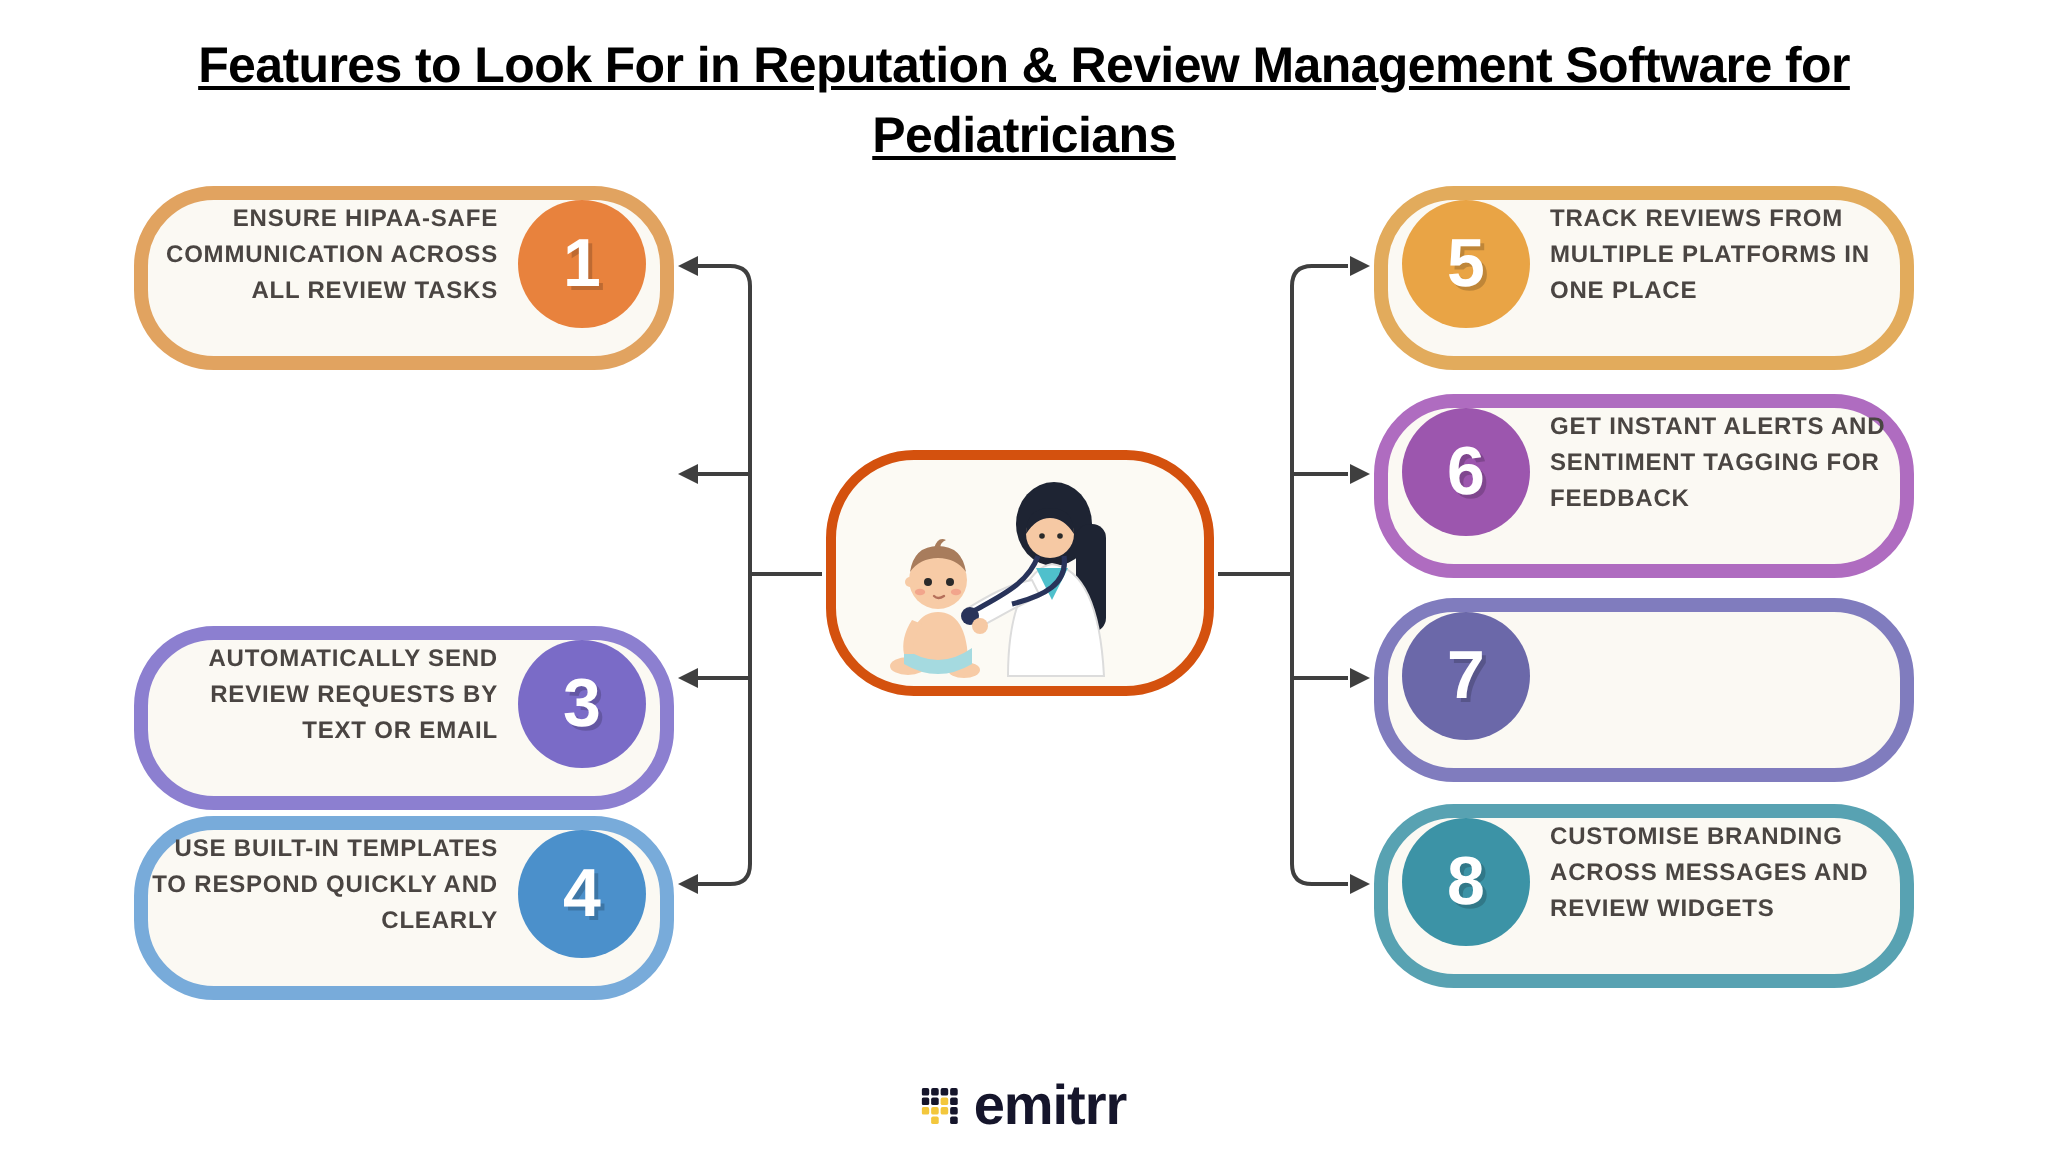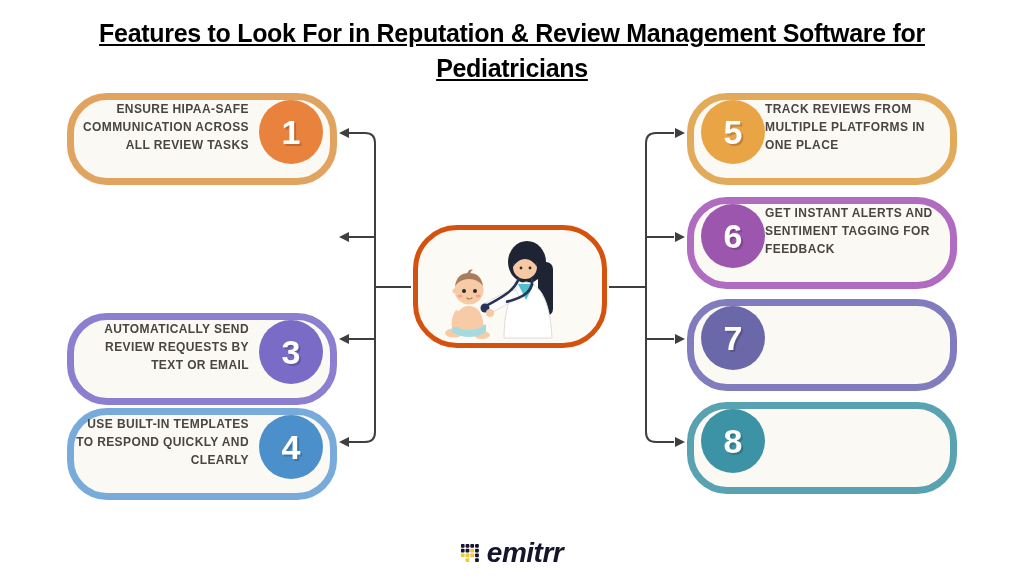--- a/index.html
+++ b/index.html
@@ -44,21 +44,21 @@
   .pill-text {
     font-size: 12px;
     font-weight: 700;
     letter-spacing: 0.4px;
     line-height: 1.5;
     color: #4A4542;
     width: 182px;
     text-transform: uppercase;
   }
   .pill.left  .pill-text { text-align: right; margin-right: 10px; }
-  .pill.right .pill-text { text-align: left;  order: 2; }
+  .pill.right .pill-text { text-align: left;  margin-left: 10px; order: 2; }
 
   .num-circle {
     width: 64px; height: 64px;
     border-radius: 50%;
     flex: 0 0 64px;
     display: flex;
     align-items: center;
     justify-content: center;
     color: #ffffff;
     font-size: 34px;
@@ -80,21 +80,20 @@
   .center-box svg { position: absolute; left: 8px; top: 4px; }
 
   .logo {
     position: absolute;
     left: 50%; top: 537px;
     transform: translateX(-50%);
     display: flex;
     align-items: center;
     gap: 7px;
     z-index: 2;
-    font-style: italic;
   }
   .logo-word {
     font-size: 28px;
     font-weight: 800;
     letter-spacing: -0.5px;
     color: #15152B;
   }
 </style>
 </head>
 <body>
@@ -151,20 +150,21 @@
   </div>
   <div class="pill right" style="top: 197px; border-color: rgb(175, 108, 192);">
     <div class="num-circle" style="background-color: rgb(156, 86, 174);">6</div>
     <div class="pill-text">GET INSTANT ALERTS AND SENTIMENT TAGGING FOR FEEDBACK</div>
   </div>
   <div class="pill right" style="top: 299px; border-color: rgb(128, 124, 190);">
     <div class="num-circle" style="background-color: rgb(107, 104, 169);">7</div>
   </div>
   <div class="pill right" style="top: 402px; border-color: rgb(88, 162, 178);">
     <div class="num-circle" style="background-color: rgb(60, 147, 166);">8</div>
+    <div class="pill-text">CUSTOMISE BRANDING ACROSS MESSAGES AND REVIEW WIDGETS</div>
   </div>
 
   <div class="center-box" style="border-color: rgb(212, 81, 14); background-color: rgb(252, 250, 244);">
     <svg width="170" height="112" viewBox="0 0 170 112">
 
       <ellipse cx="101" cy="28" rx="19" ry="21" fill="#1E2433"></ellipse>
       <rect x="112" y="28" width="15" height="54" rx="7" fill="#1E2433"></rect>
 
       <path d="M78,104 C78,70 88,50 100,48 C114,50 124,66 126,104 Z" fill="#FFFFFF" stroke="#DCDCDC" stroke-width="1"></path>
 

